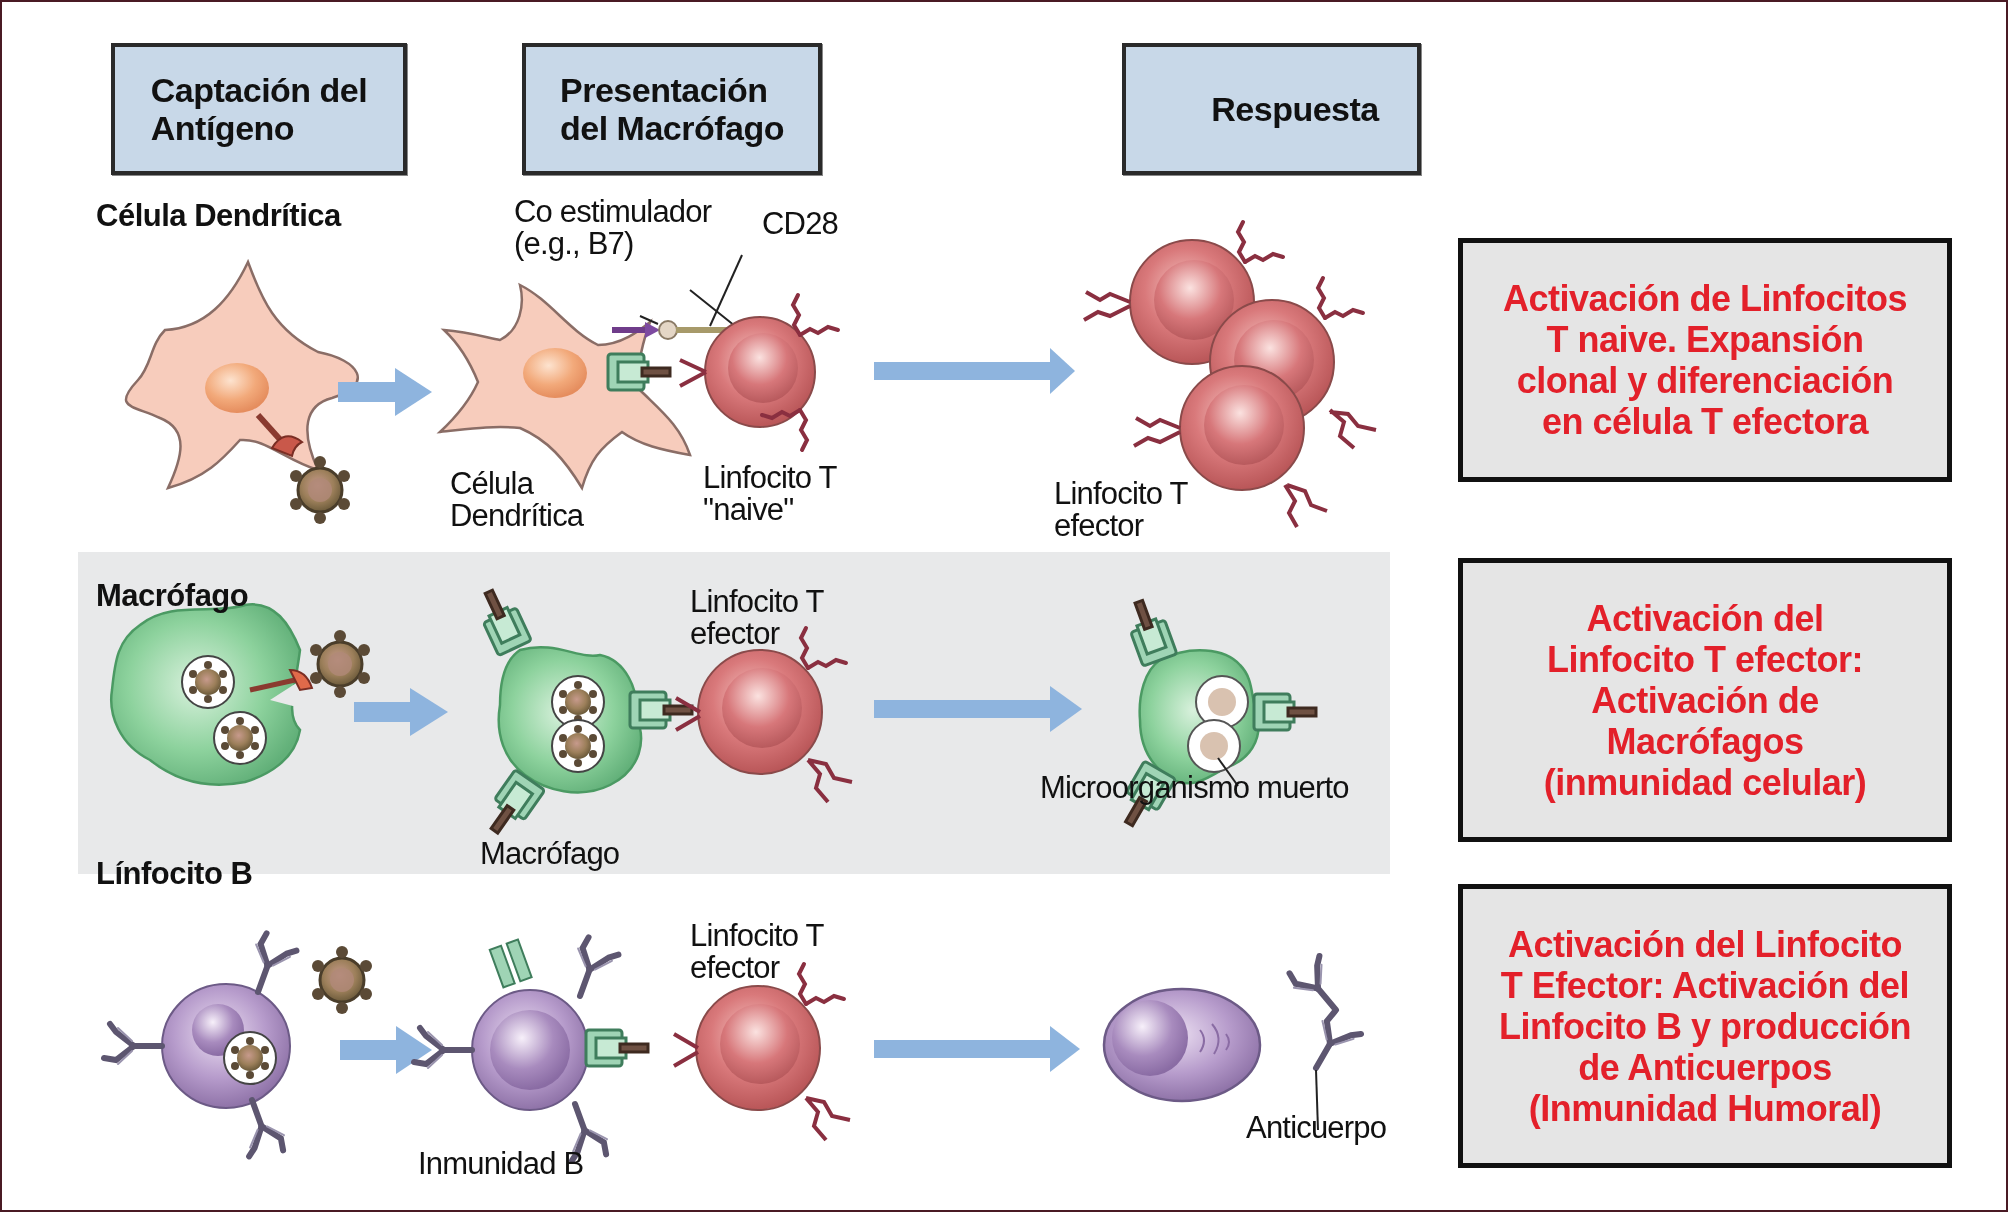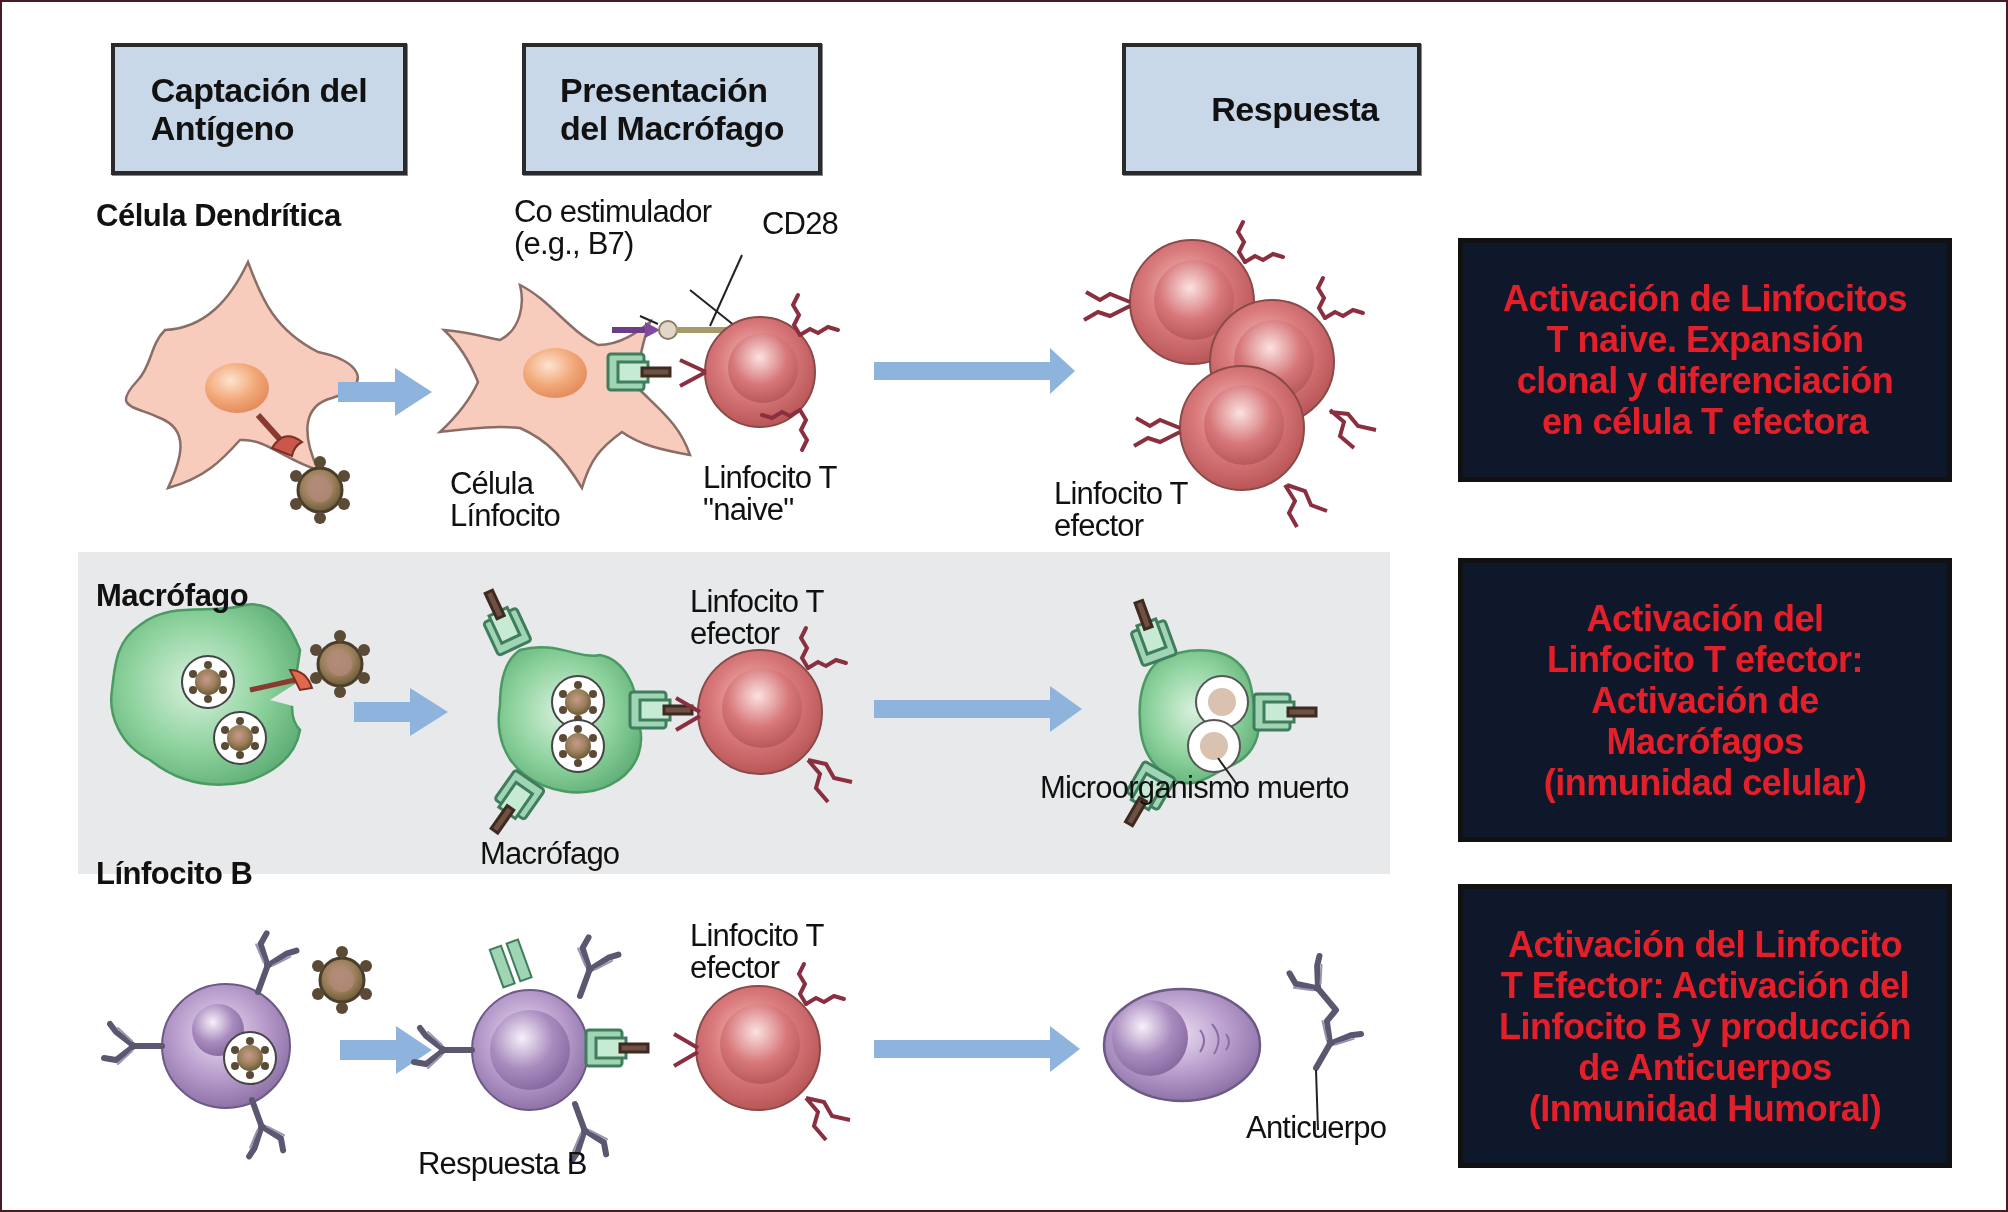--- a/index.html
+++ b/index.html
@@ -6,21 +6,21 @@
   body { width: 2008px; height: 1212px; position: relative; overflow: hidden;
          font-family: "Liberation Sans", "DejaVu Sans", sans-serif; }
   .frame { position: absolute; left: 0; top: 0; width: 2004px; height: 1208px;
            border: 2px solid #4a1a24; background: #ffffff; }
   .stage-box { position: absolute; background: #c8d8e8; border: 4px solid #2a2a2a;
                box-shadow: 1px 1px 0 #888; display: flex; align-items: center; justify-content: center;
                text-align: left; font-weight: bold; font-size: 34px; line-height: 38px; color: #111;
                font-family: "Liberation Sans Narrow", "Liberation Sans", sans-serif; letter-spacing: -0.5px; }
   .row-title { position: absolute; font-weight: bold; font-size: 31px; color: #111; letter-spacing: -0.5px; }
   .lbl { position: absolute; font-size: 31px; color: #111; line-height: 32px; letter-spacing: -0.8px; white-space: pre; }
-  .outcome { position: absolute; border: 5px solid #111; background: #0f172a; display: flex; align-items: center;
+  .outcome { position: absolute; border: 5px solid #111; background: #e5e5e5; display: flex; align-items: center;
              justify-content: center; text-align: center; }
   .outcome span { color: #e3202a; font-weight: bold; font-size: 36px; line-height: 41px; letter-spacing: -0.5px; white-space: pre-line; }
   .band { position: absolute; left: 78px; top: 552px; width: 1312px; height: 322px; background: #e8e9ea; }
   svg.art { position: absolute; left: 0; top: 0; }
 </style>
 </head>
 <body>
 
 <div class="frame"></div>
 
@@ -300,34 +300,34 @@
 </svg>
 
 <div class="row-title" style="left:96px;top:198px;">Célula Dendrítica</div>
 <div class="row-title" style="left:96px;top:578px;">Macrófago</div>
 <div class="row-title" style="left:96px;top:856px;">Línfocito B</div>
 
 <div class="lbl" style="left:514px;top:196px;">Co estimulador
 (e.g., B7)</div>
 <div class="lbl" style="left:762px;top:208px;">CD28</div>
 <div class="lbl" style="left:450px;top:468px;">Célula
-Línfocito</div>
+Dendrítica</div>
 <div class="lbl" style="left:703px;top:462px;">Linfocito T
 "naive"</div>
 <div class="lbl" style="left:1054px;top:478px;">Linfocito T
 efector</div>
 
 <div class="lbl" style="left:690px;top:586px;">Linfocito T
 efector</div>
 <div class="lbl" style="left:480px;top:838px;">Macrófago</div>
 <div class="lbl" style="left:1040px;top:772px;">Microorganismo muerto</div>
 
 <div class="lbl" style="left:690px;top:920px;">Linfocito T
 efector</div>
-<div class="lbl" style="left:418px;top:1148px;">Respuesta B</div>
+<div class="lbl" style="left:418px;top:1148px;">Inmunidad B</div>
 <div class="lbl" style="left:1246px;top:1112px;">Anticuerpo</div>
 
 <div class="outcome" style="left:1458px;top:238px;width:484px;height:234px;">
   <span>Activación de Linfocitos
 T naive. Expansión
 clonal y diferenciación
 en célula T efectora</span>
 </div>
 <div class="outcome" style="left:1458px;top:558px;width:484px;height:274px;">
   <span>Activación del

